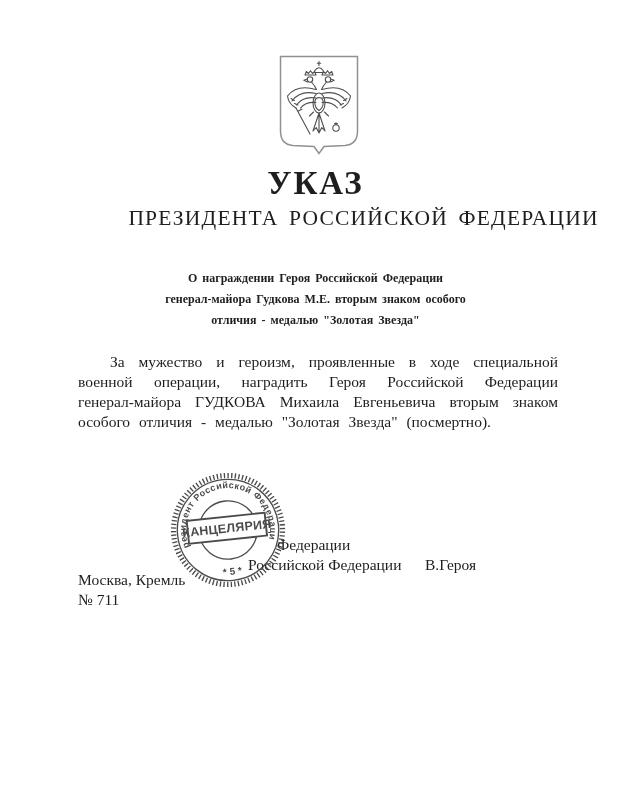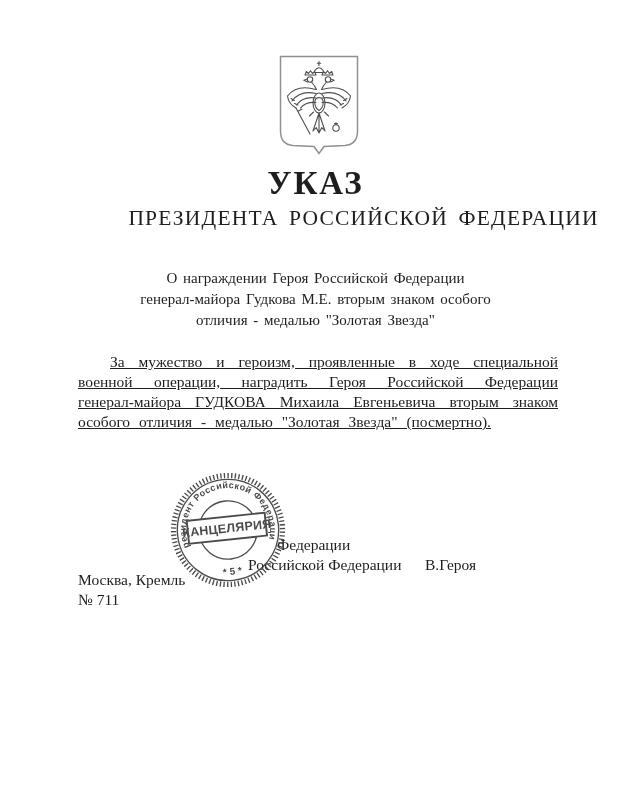--- a/index.html
+++ b/index.html
@@ -5,24 +5,24 @@
   html,body{margin:0;padding:0;background:#ffffff;}
   .page{
     position:relative;width:631px;height:800px;background:#ffffff;overflow:hidden;
     font-family:"Liberation Serif", serif;color:#1e1e1e;
   }
   .abs{position:absolute;}
   .centered{left:0;width:631px;text-align:center;}
   .emblem{left:279px;top:55px;width:80px;height:100px;}
   .doc-title{top:165px;font-size:33px;font-weight:bold;letter-spacing:2px;}
   .doc-subtitle{top:206px;font-size:21.5px;letter-spacing:1.2px;word-spacing:4px;padding-left:48px;}
-  .subject{top:268px;font-size:15px;font-weight:normal;line-height:21px;word-spacing:2px;}
+  .subject{top:268px;font-size:12px;font-weight:bold;line-height:21px;word-spacing:2px;}
   .body-par{
     top:352px;left:78px;width:480px;font-size:15.5px;line-height:20px;
-    text-align:justify;text-align-last:left;text-indent:32px;word-spacing:5px;text-decoration:underline;
+    text-align:justify;text-align-last:left;text-indent:32px;word-spacing:5px;
   }
   .sig-line1{left:277px;top:536px;font-size:15.5px;}
   .sig-line2{left:248px;top:556px;font-size:15.5px;}
   .sig-name{left:425px;top:556px;font-size:15.5px;}
   .footer{left:78px;top:570px;font-size:15.5px;line-height:20px;}
   .stamp{left:163px;top:464px;width:130px;height:132px;opacity:.92;}
   .stamp text{font-family:"Liberation Sans", sans-serif;fill:#3c3c3c;}
 </style>
 </head>
 <body>

